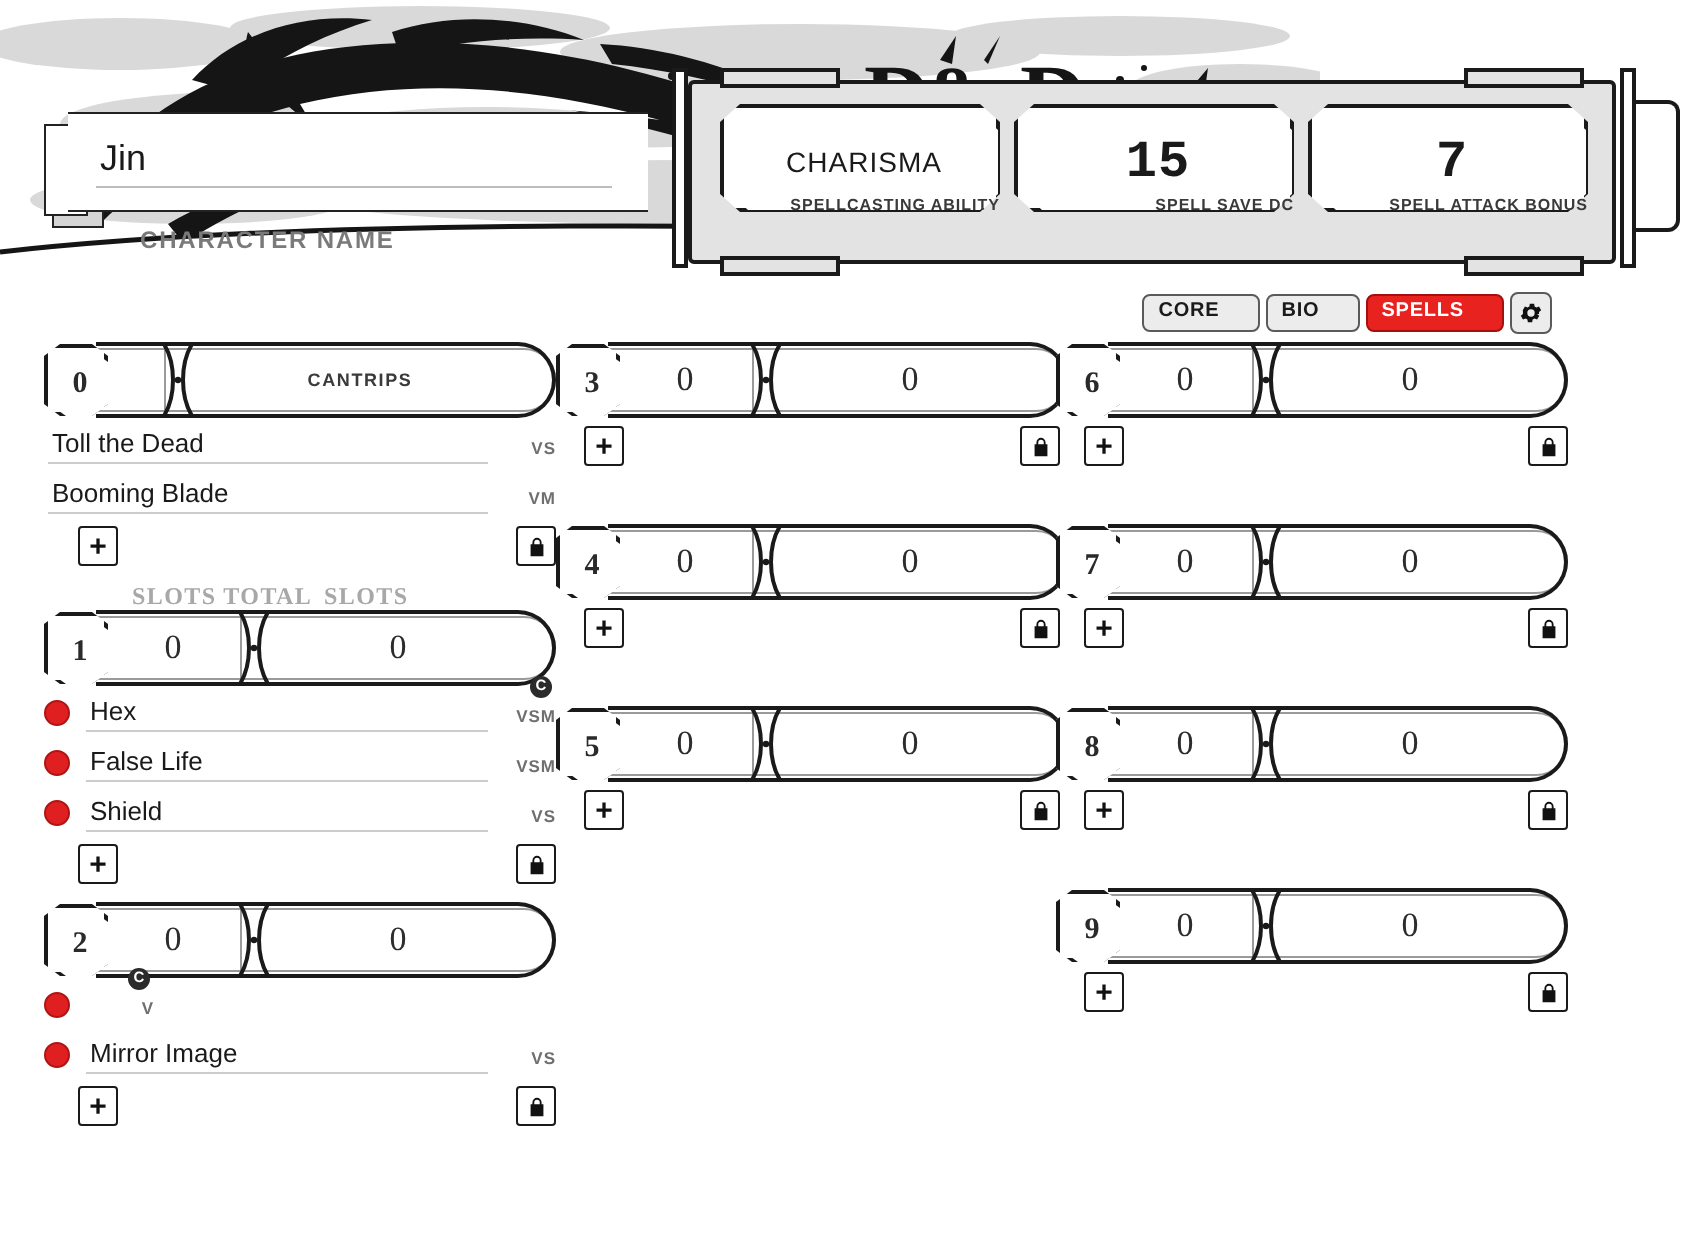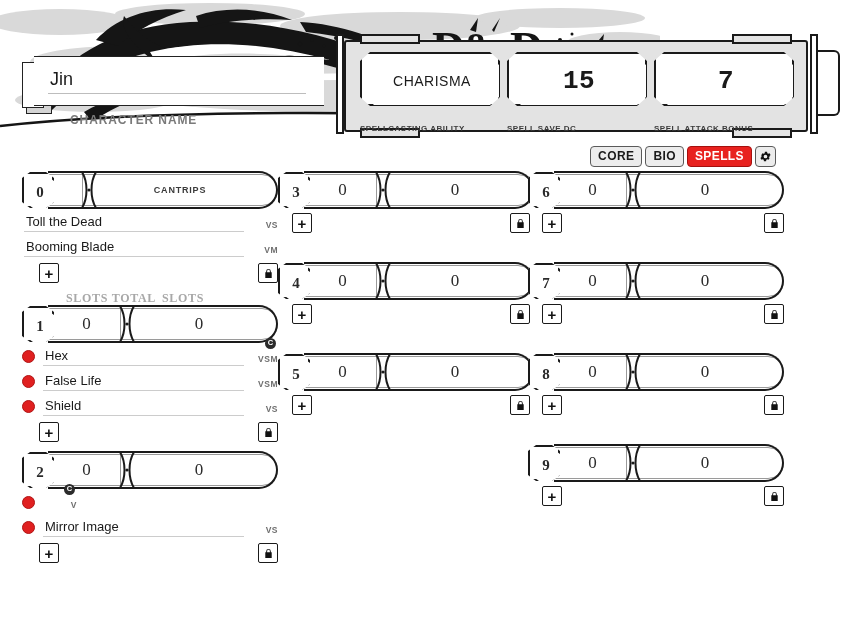--- a/index.html
+++ b/index.html
@@ -77,29 +77,29 @@
   }
   .stat-box-in {
     position:absolute; left:3px; top:3px; width:134px; height:48px; background:#fff;
     clip-path: polygon(9px 0, 125px 0, 134px 8px, 134px 40px, 125px 48px,
                        9px 48px, 0 40px, 0 8px);
     display:flex; align-items:center; justify-content:center;
   }
   .stat-value { font-size:14px; color:#1a1a1a; letter-spacing:.5px; }
   .stat-value.big { font-size:26px; font-weight:bold;font-family:Liberation Mono, monospace; }
   .stat-label {
-    position:absolute; top:72px; left:0; width:140px; text-align:left;
+    position:absolute; top:46px; left:0; width:140px; text-align:right;
     font-size:8px; font-weight:bold; letter-spacing:.5px; color:#3a3a3a;
   }
 
   
   #tabs { position:absolute; right:66px; top:146px; display:flex; gap:3px; align-items:center; }
   .tab {
-    font-size:12px; font-weight:bold; letter-spacing:.4px;
-    padding:3px 7px 4px 7px; border:1.5px solid #5a5a5a; border-radius:4px;
+    font-size:10px; font-weight:bold; letter-spacing:.4px;
+    padding:3px 19px 4px 7px; border:1.5px solid #5a5a5a; border-radius:4px;
     background:#ececec; color:#1a1a1a; cursor:pointer; line-height:1;
   }
   .tab.active { background:#e8221f; color:#fff; border-color:#a5100e; }
   .gear-btn {
     width:21px; height:21px; border:1.5px solid #5a5a5a; border-radius:4px;
     background:#ececec; display:flex; align-items:center; justify-content:center;
     cursor:pointer;
   }
 
   

